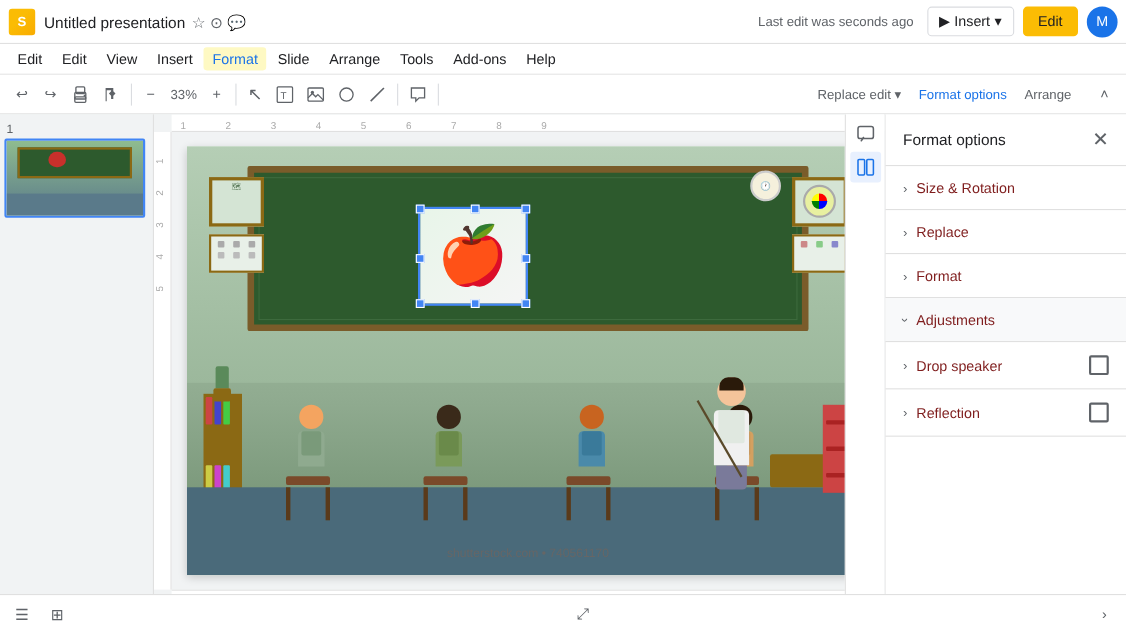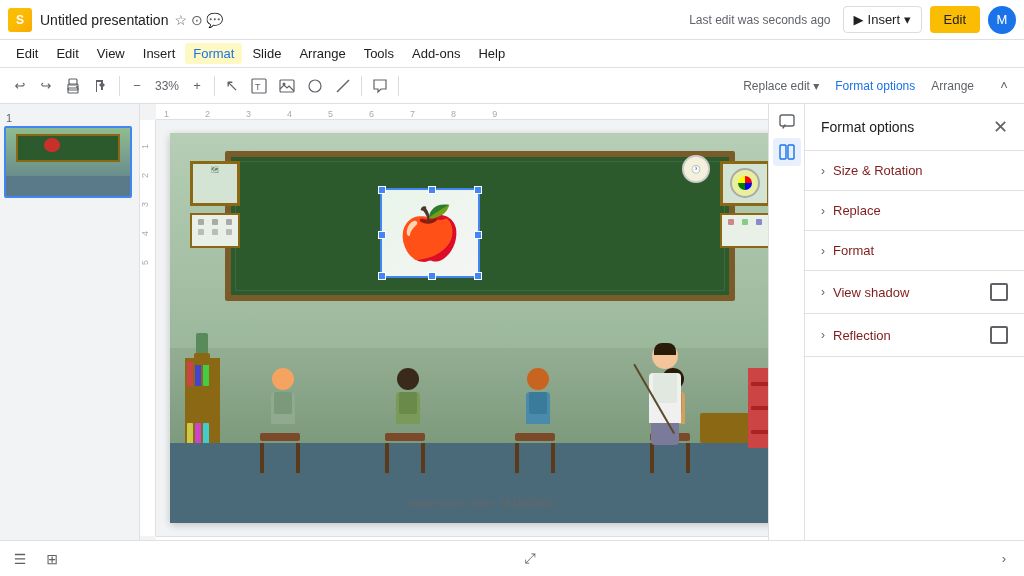--- a/index.html
+++ b/index.html
@@ -452,21 +452,21 @@
             <div class="apple-handle" style="top:-4px;left:-4px"></div>
             <div class="apple-handle" style="top:-4px;left:46px"></div>
             <div class="apple-handle" style="top:-4px;right:-4px"></div>
             <div class="apple-handle" style="top:41px;left:-4px"></div>
             <div class="apple-handle" style="top:41px;right:-4px"></div>
             <div class="apple-handle" style="bottom:-4px;left:-4px"></div>
             <div class="apple-handle" style="bottom:-4px;left:46px"></div>
             <div class="apple-handle" style="bottom:-4px;right:-4px"></div>
           </div>
 
-          <div class="watermark">shutterstock.com • 351582500</div>
+          <div class="watermark">shutterstock.com • 740561170</div>
         </div>
       </div>
     </div>
 
     <div style="position:absolute;bottom:0;left:16px;right:0;height:40px;background:#fff;border-top:1px solid #e0e0e0;display:flex;align-items:center;padding:0 12px">
       <div style="width:16px;height:2px;background:#dadce0;margin:0 auto"></div>
       <span style="font-size:12px;color:#9aa0a6;margin-left:8px">Click to add speaker notes</span>
     </div>
   </div>
 
@@ -490,25 +490,31 @@
       </div>
     </div>
 
     <div class="format-section">
       <div class="format-section-header">
         <span class="format-section-chevron">›</span>
         <span class="format-section-label">Format</span>
       </div>
     </div>
 
+    <div class="format-section" style="background:#f8f9fa">
+      <div class="format-section-header active">
+        <span class="format-section-chevron" style="transform:rotate(90deg);display:inline-block">›</span>
+        <span class="format-section-label">Adjustments</span>
+      </div>
+    </div>
 
     <div class="format-section">
       <div class="format-section-header">
         <span class="format-section-chevron">›</span>
-        <span class="format-section-label">View shadow</span>
+        <span class="format-section-label">Drop speaker</span>
         <div class="format-section-checkbox"></div>
       </div>
     </div>
 
     <div class="format-section">
       <div class="format-section-header">
         <span class="format-section-chevron">›</span>
         <span class="format-section-label">Reflection</span>
         <div class="format-section-checkbox"></div>
       </div>

